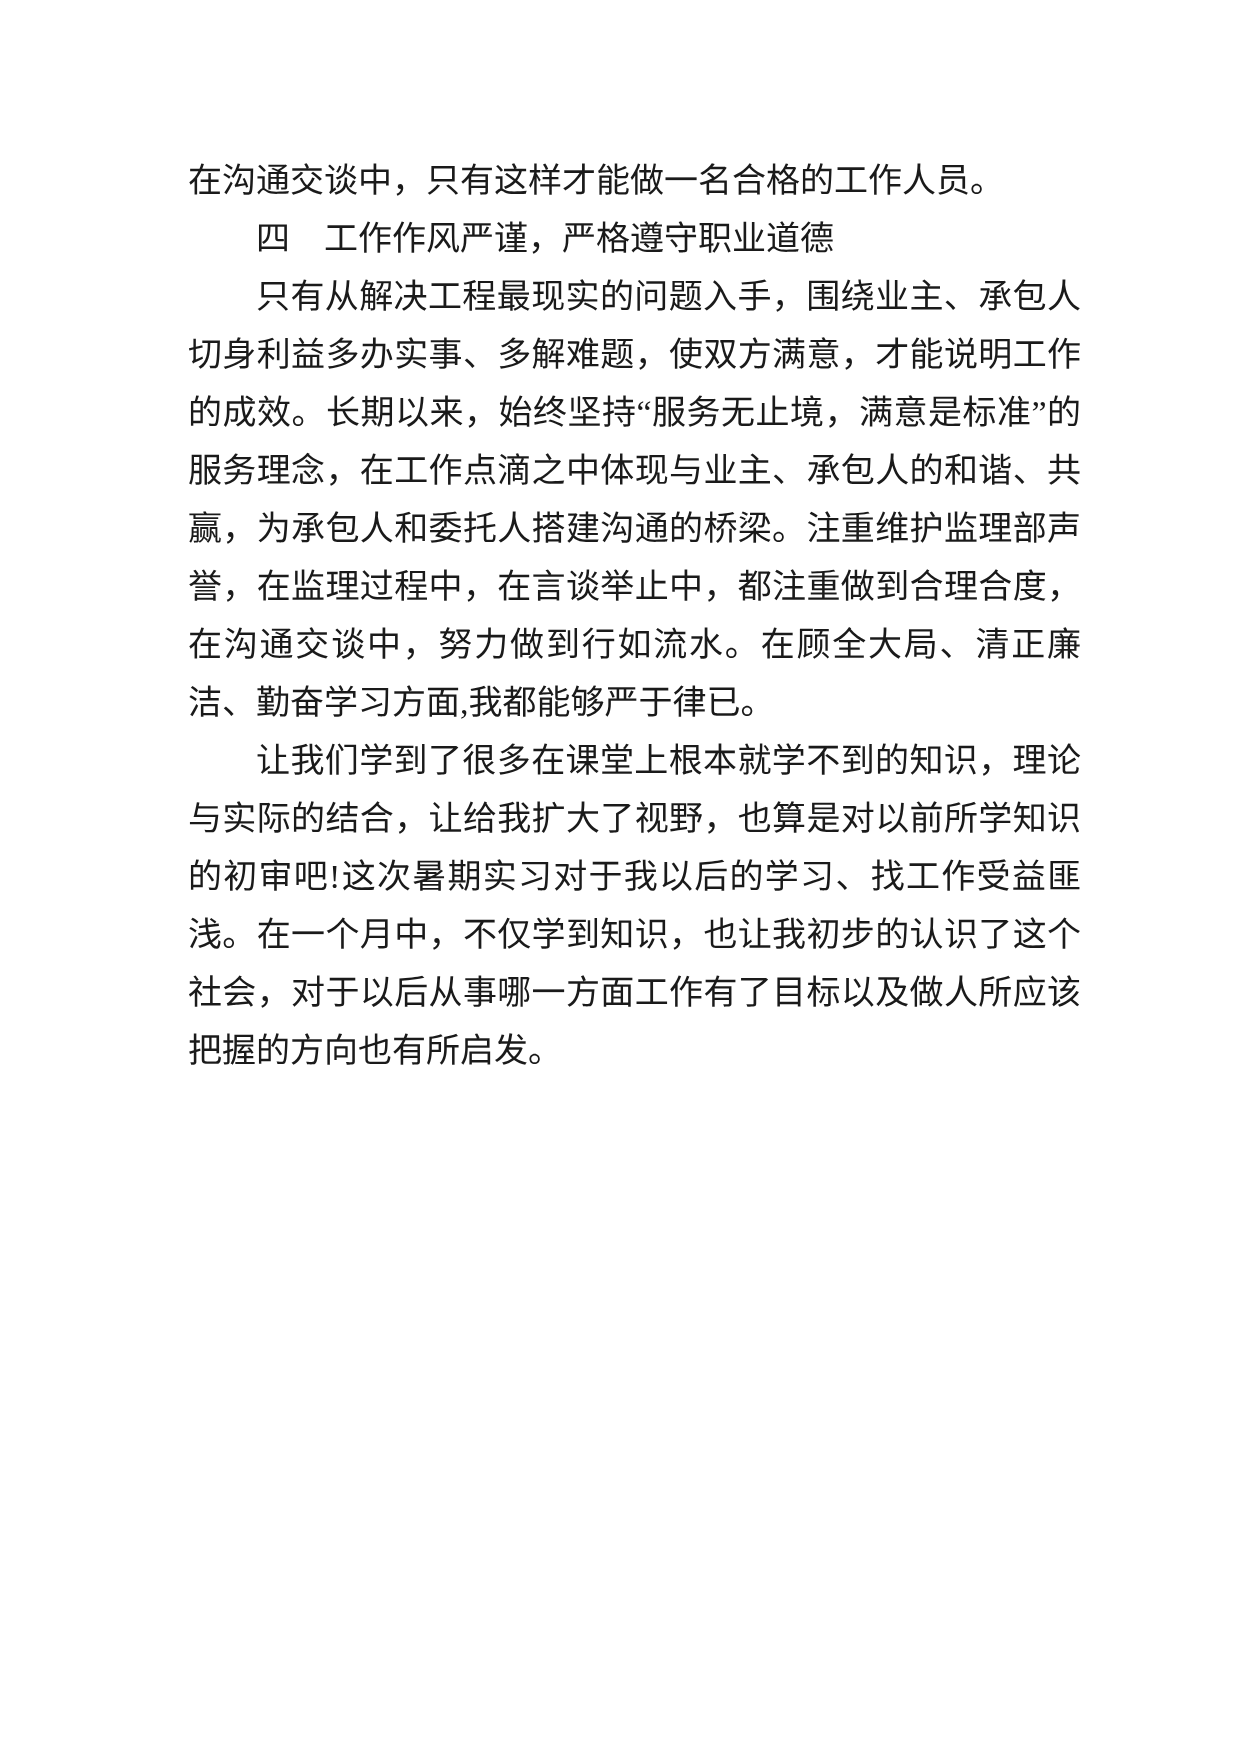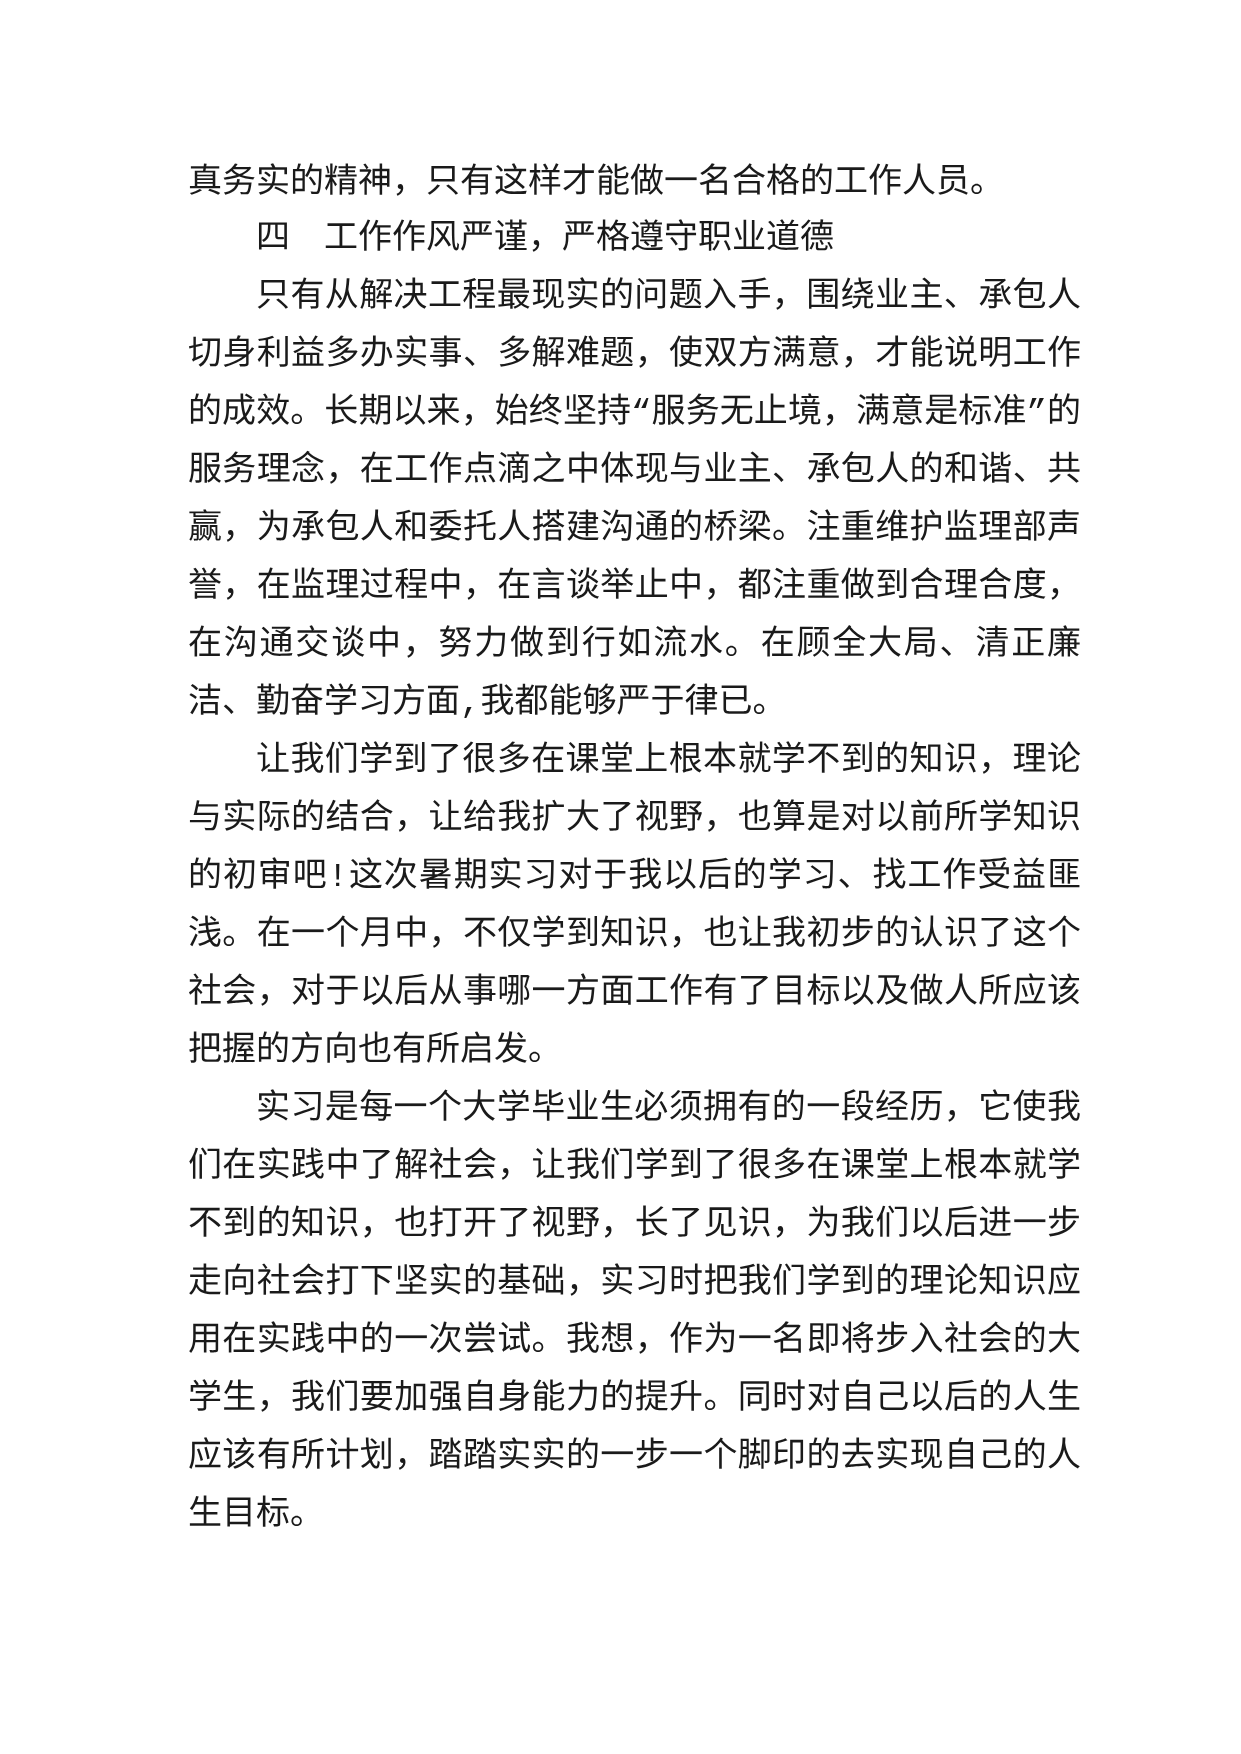--- a/index.html
+++ b/index.html
@@ -22,28 +22,26 @@
   }
   .para {
     margin: 0;
     text-align: justify;
     text-justify: inter-ideograph;
     word-break: break-all;
     overflow-wrap: break-word;
   }
   .para.indent {
     text-indent: 2em;
-    font-family: Liberation Mono, monospace;
   }
   .para.no-justify {
     text-align: left;
   }
 </style>
 </head>
 <body>
 
 <div class="page">
-  <p class="para no-justify">真务实的精神，只有这样才能做一名合格的工作人员。</p>
+  <p class="para no-justify">在沟通交谈中，只有这样才能做一名合格的工作人员。</p>
   <p class="para indent no-justify">四　工作作风严谨，严格遵守职业道德</p>
   <p class="para indent">只有从解决工程最现实的问题入手，围绕业主、承包人切身利益多办实事、多解难题，使双方满意，才能说明工作的成效。长期以来，始终坚持“服务无止境，满意是标准”的服务理念，在工作点滴之中体现与业主、承包人的和谐、共赢，为承包人和委托人搭建沟通的桥梁。注重维护监理部声誉，在监理过程中，在言谈举止中，都注重做到合理合度，在沟通交谈中，努力做到行如流水。在顾全大局、清正廉洁、勤奋学习方面,我都能够严于律已。</p>
   <p class="para indent">让我们学到了很多在课堂上根本就学不到的知识，理论与实际的结合，让给我扩大了视野，也算是对以前所学知识的初审吧!这次暑期实习对于我以后的学习、找工作受益匪浅。在一个月中，不仅学到知识，也让我初步的认识了这个社会，对于以后从事哪一方面工作有了目标以及做人所应该把握的方向也有所启发。</p>
-  <p class="para indent">实习是每一个大学毕业生必须拥有的一段经历，它使我们在实践中了解社会，让我们学到了很多在课堂上根本就学不到的知识，也打开了视野，长了见识，为我们以后进一步走向社会打下坚实的基础，实习时把我们学到的理论知识应用在实践中的一次尝试。我想，作为一名即将步入社会的大学生，我们要加强自身能力的提升。同时对自己以后的人生应该有所计划，踏踏实实的一步一个脚印的去实现自己的人生目标。</p>
 </div>
 
 </body></html>

